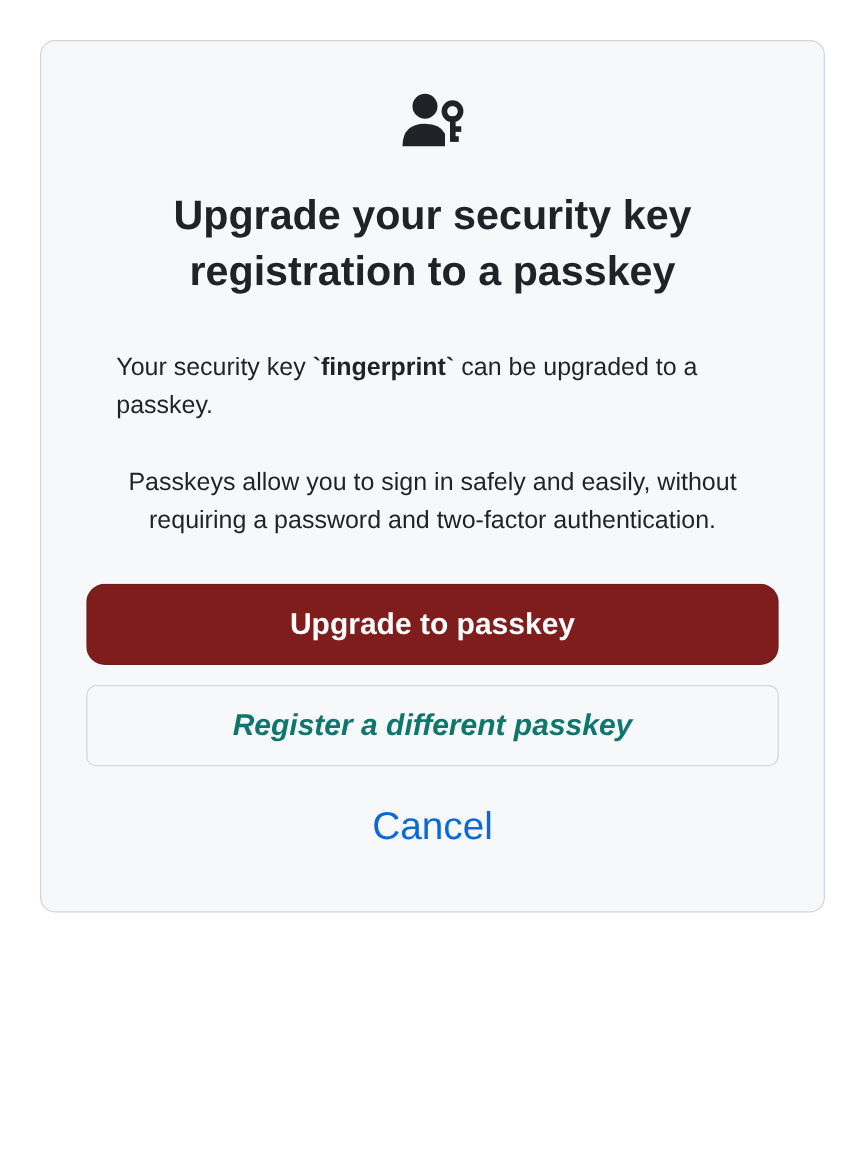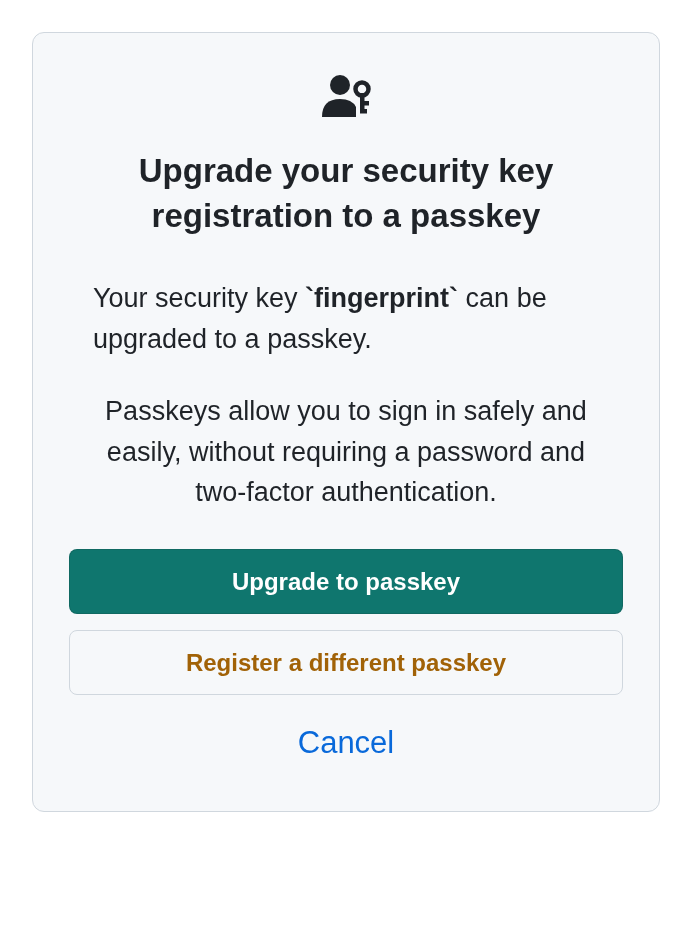--- a/index.html
+++ b/index.html
@@ -39,21 +39,21 @@
       font-size: 33px;
       font-weight: 600;
       color: #1f2328;
       text-align: center;
       line-height: 1.35;
       margin-bottom: 40px;
       padding: 0 24px;
     }
 
     .dialog-body {
-      font-size: 27px;
+      font-size: 20px;
       color: #1f2328;
       line-height: 1.5;
       margin-bottom: 36px;
       padding: 0 24px;
     }
 
     .dialog-body p {
       margin-bottom: 32px;
     }
 
@@ -78,29 +78,31 @@
       border-radius: 8px;
       font-size: 24px;
       font-weight: 600;
       cursor: pointer;
       border: 1px solid transparent;
       text-align: center;
       line-height: 1.3;
     }
 
     .btn-primary {
-      background: #0f766e;
+      background: #7f1d1d;
       color: #ffffff;
       border-color: rgba(27,31,36,0.15);
+      border-radius: 15px;
     }
 
     .btn-secondary {
       background: #f6f8fa;
-      color: #a16207;
+      color: #0f766e;
       border: 1px solid #d0d7de;
+      font-style: italic;
     }
 
     .cancel-link {
       color: #0969da;
       text-decoration: none;
       font-size: 31px;
       font-weight: 400;
       text-align: center;
       display: block;
       padding: 14px;

